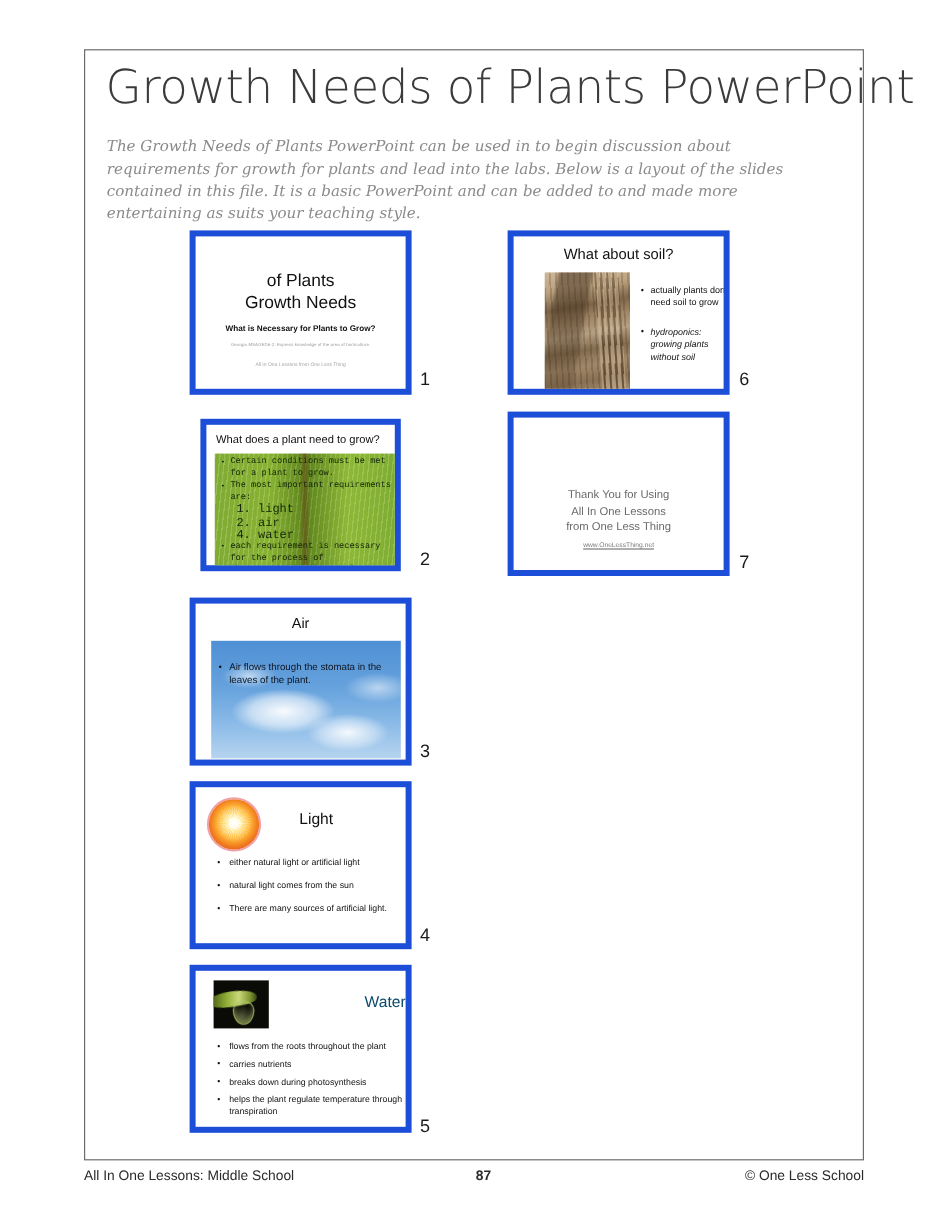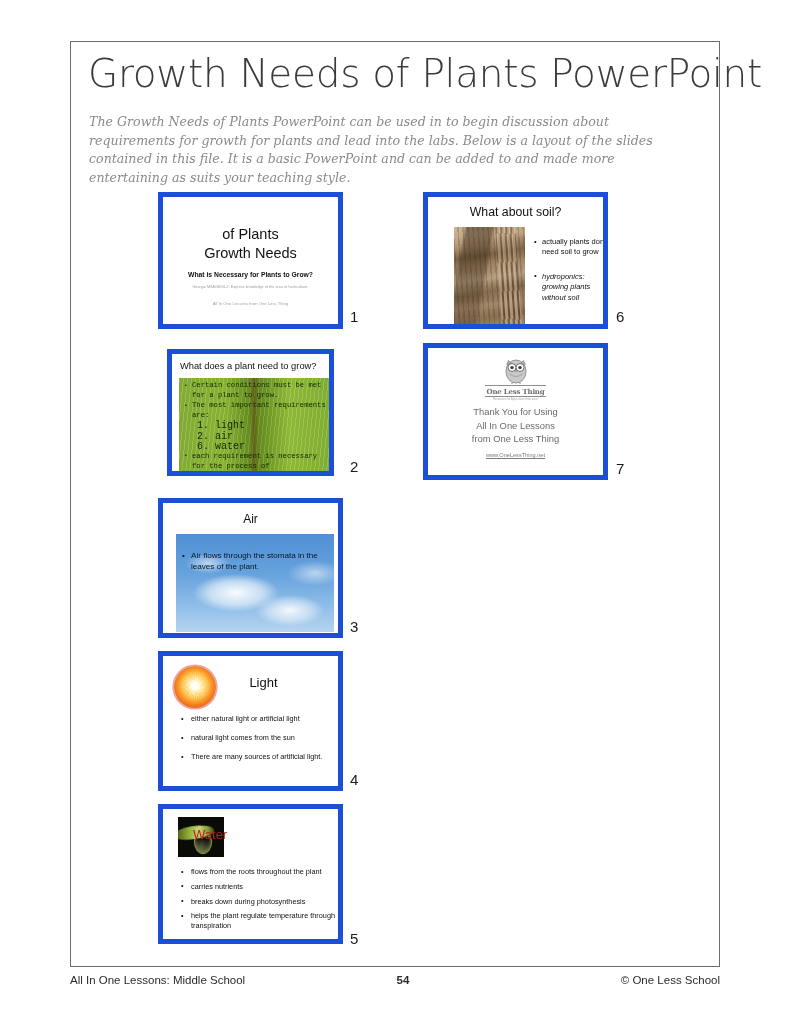--- a/index.html
+++ b/index.html
@@ -259,23 +259,23 @@
     left: 16px; top: 17px;
     width: 16px; height: 18px;
     border-radius: 50% 50% 50% 50% / 38% 38% 62% 62%;
     background: radial-gradient(circle at 42% 64%, rgba(210,225,150,0.35) 0%, rgba(40,48,16,0.18) 58%, rgba(12,14,6,0) 74%);
     box-shadow: inset 0 -3px 4px rgba(190,210,120,0.55), 0 0 1px rgba(180,200,110,0.6);
     border: 0.7px solid rgba(175,198,105,0.75);
   }
   .s5-title {
     position: absolute;
     left: 0; right: 0; top: 18px;
-    text-align: left;
+    text-align: right;
     font-size: 13px;
-    color: #b91c1c;
+    color: #0c4a6e;
     padding-left: 30px;
     box-sizing: border-box;
   }
   .s5-list {
     position: absolute;
     left: 18px; top: 58px;
     width: 160px;
   }
   .s5-li {
     font-size: 7.3px;
@@ -437,21 +437,21 @@
 </div>
 <div class="slide-num" style="left:350px; top:308px;">1</div>
 
 <div class="slide" id="slide-2">
   <div class="s2-title">What does a plant need to grow?</div>
   <div class="s2-body">
     <p class="s2-li">Certain conditions must be met for a plant to grow.</p>
     <p class="s2-li">The most important requirements are:</p>
     <p class="s2-num">1. light</p>
     <p class="s2-num">2. air</p>
-    <p class="s2-num">6. water</p>
+    <p class="s2-num">4. water</p>
     <p class="s2-li">each requirement is necessary for the process of photosynthesis (how a plant makes food)</p>
   </div>
 </div>
 <div class="slide-num" style="left:350px; top:458px;">2</div>
 
 <div class="slide" id="slide-3">
   <div class="s3-title">Air</div>
   <div class="s3-body">
     <p class="s3-li">Air flows through the stomata in the leaves of the plant.</p>
   </div>
@@ -488,42 +488,26 @@
   <div class="s6-title">What about soil?</div>
   <div class="s6-img"></div>
   <div class="s6-list">
     <p class="s6-li">actually plants don't need soil to grow</p>
     <p class="s6-li ital">hydroponics: growing plants without soil</p>
   </div>
 </div>
 <div class="slide-num" style="left:616px; top:308px;">6</div>
 
 <div class="slide" id="slide-7">
-  <div class="owl-wrap">
-    <svg width="34" height="26" viewBox="0 0 34 26">
-      <ellipse cx="17" cy="13.5" rx="10" ry="11.5" fill="#c9c9c9" stroke="#8a8a8a" stroke-width="0.9"></ellipse>
-      <path d="M7.6 6.5 L9.6 2.4 L12.4 5.4 Z" fill="#b5b5b5" stroke="#8a8a8a" stroke-width="0.8"></path>
-      <path d="M26.4 6.5 L24.4 2.4 L21.6 5.4 Z" fill="#b5b5b5" stroke="#8a8a8a" stroke-width="0.8"></path>
-      <circle cx="13" cy="9.5" r="4" fill="#ffffff" stroke="#6e6e6e" stroke-width="1"></circle>
-      <circle cx="21" cy="9.5" r="4" fill="#ffffff" stroke="#6e6e6e" stroke-width="1"></circle>
-      <circle cx="13" cy="9.6" r="1.7" fill="#3c3c3c"></circle>
-      <circle cx="21" cy="9.6" r="1.7" fill="#3c3c3c"></circle>
-      <path d="M17 11.4 L15.4 13.6 L18.6 13.6 Z" fill="#8c8c8c"></path>
-      <path d="M10.5 16 q6.5 5 13 0" fill="none" stroke="#9c9c9c" stroke-width="0.9"></path>
-      <path d="M13 24.6 l0 2.0 M21 24.6 l0 2.0" stroke="#8a8a8a" stroke-width="1.1"></path>
-    </svg>
-    <div class="owl-logo-text">One Less Thing</div>
-    <div class="owl-logo-sub">Resources for Agriculture Educators</div>
-  </div>
   <div class="s7-thanks">
     <div>Thank You for Using</div>
     <div>All In One Lessons</div>
     <div>from One Less Thing</div>
   </div>
   <div class="s7-url">www.OneLessThing.net</div>
 </div>
 <div class="slide-num" style="left:616px; top:460px;">7</div>
 
 <div id="footer">
   <div id="footer-left">All In One Lessons: Middle School</div>
-  <div id="footer-center">54</div>
+  <div id="footer-center">87</div>
   <div id="footer-right">© One Less School</div>
 </div>
 
 </body></html>

